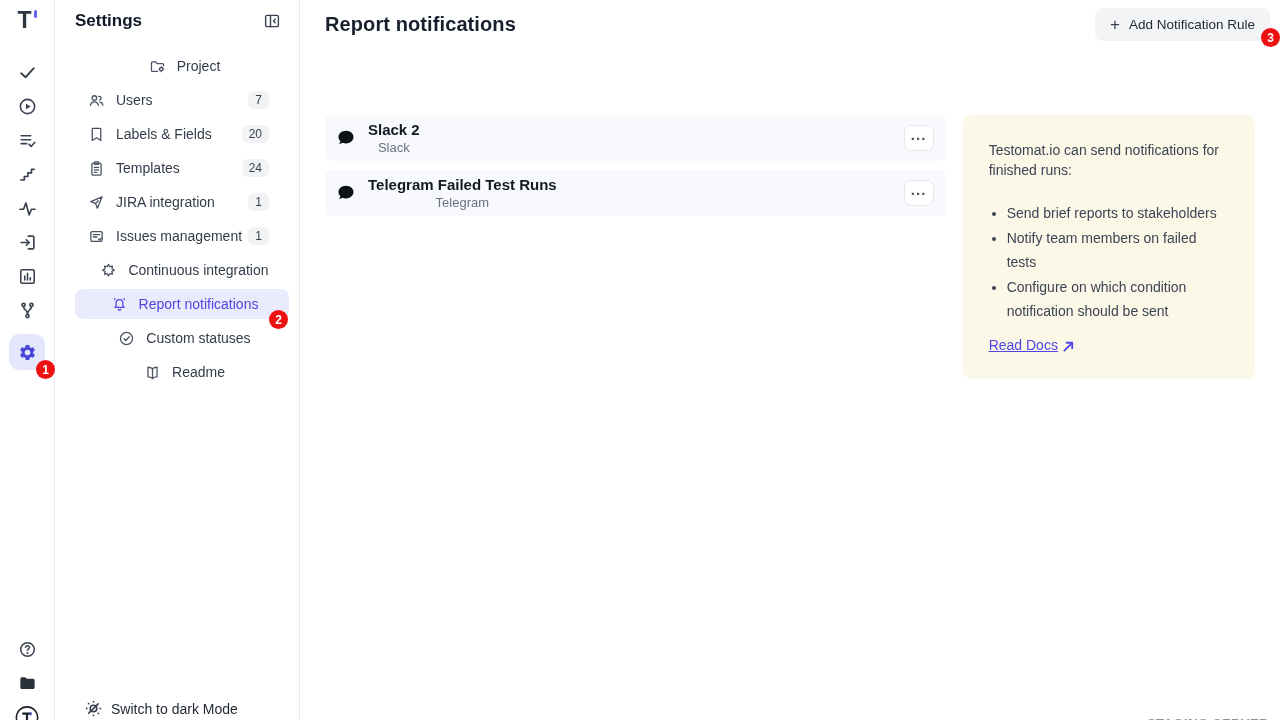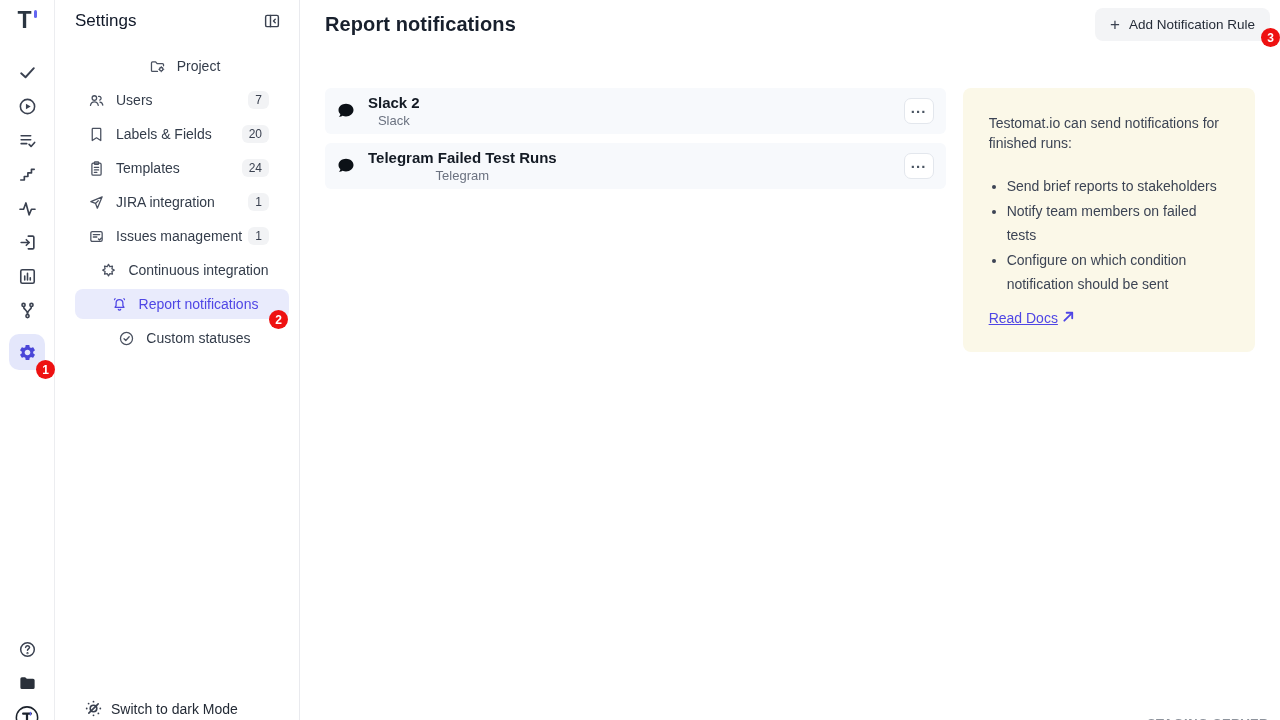--- a/index.html
+++ b/index.html
@@ -13,52 +13,52 @@
   .logo-tick { display:inline-block; width:3px; height:8px; background:#6366f1; border-radius:1.5px; margin:3px 0 0 2px; }
   .rail-top { display:flex; flex-direction:column; gap:10px; margin-top:25px; align-items:center; }
   .rail-icon { width:24px; height:24px; display:flex; align-items:center; justify-content:center; color:#3a4150; cursor:pointer; }
   .rail-gear-wrap { width:36px; height:36px; border-radius:10px; background:#e4e7fb; display:flex; align-items:center; justify-content:center; position:relative; margin-top:2px; cursor:pointer; }
   .rail-gear-wrap svg { color:#4a46d8; }
   .rail-bottom { margin-top:auto; display:flex; flex-direction:column; gap:10px; align-items:center; margin-bottom:-9px; }
 
   
   .sidebar { position:absolute; left:55px; top:0; bottom:0; width:245px; border-right:1px solid #e9eaee; background:#fff; }
   .sidebar-header { display:flex; align-items:center; justify-content:space-between; padding:11px 18px 0 20px; }
-  .sidebar-title { font-size:17px; font-weight:400; color:#101828; }
+  .sidebar-title { font-size:17px; font-weight:700; color:#101828; }
   .collapse-btn { color:#3a4150; cursor:pointer; }
   .nav { margin-top:20px; }
   .nav-item { display:flex; align-items:center; height:30px; margin:0 10px 4px 20px; padding:0 8px 0 13px; border-radius:8px; position:relative; cursor:pointer;justify-content:center; }
   .nav-icon { width:17px; height:17px; margin-right:11px; color:#4a5160; flex:none; }
   .nav-label { font-size:14px; color:#333c4a; white-space:nowrap; }
   .nav-badge { margin-left:auto; margin-right:12px; background:#f2f3f5; color:#3a4150; font-size:12px; padding:2px 7px; border-radius:6px; }
   .nav-item.active { background:#e9ebfc; }
   .nav-item.active .nav-label { color:#4f46e5; font-weight:500; }
   .nav-item.active .nav-icon { color:#4f46e5; }
   .dark-toggle { position:absolute; left:30px; bottom:3px; display:flex; align-items:flex-end; gap:9px; font-size:14px; color:#232a35; cursor:pointer; white-space:nowrap; }
 
   
   .main { position:absolute; left:300px; top:0; right:0; bottom:0; }
   .main-header { display:flex; align-items:flex-start; justify-content:space-between; padding:8px 10px 0 25px; }
   .page-title { font-size:20px; font-weight:700; color:#18202d; padding-top:5px; letter-spacing:.1px; }
   .add-btn { position:relative; display:flex; align-items:center; gap:9px; background:#f3f4f6; border:none; border-radius:8px; height:33px; padding:0 15px; font-size:13.5px; color:#252c38; font-family:inherit; cursor:pointer; }
   .plus-icon { font-size:17px; color:#3a4150; font-weight:400; line-height:1; }
 
-  .content { display:flex; align-items:flex-start; padding:0 25px 0 25px; margin-top:47px; }
+  .content { display:flex; align-items:flex-start; padding:0 25px 0 25px; margin-top:74px; }
   .rules { width:630px; }
   .rule-row { display:flex; align-items:center; height:46px; background:#f7f9fc; border-radius:6px; margin-bottom:9px; padding:0 12px 0 11px; }
   .bubble-icon { width:20px; height:20px; margin-right:12px; color:#0c1117; flex:none; }
   .rule-title { font-size:15px; font-weight:600; color:#131a24; line-height:19px; }
   .rule-sub { font-size:13px; color:#6b7280; line-height:17px;text-align:center; }
   .dots-btn { margin-left:auto; width:30px; height:26px; background:#fff; border:1px solid #e3e7ed; border-radius:7px; color:#4b5563; display:flex; align-items:center; justify-content:center; cursor:pointer; font-size:15px; font-weight:700; letter-spacing:1px; line-height:0; padding-bottom:6px; }
 
   .aside { margin-left:17px; width:296px; background:#fbf8e8; border-radius:8px; padding:25px 26px 26px 26px; color:#3c4454; font-size:14px; }
   .aside-intro { line-height:20px; }
   .aside-list { margin:21px 0 0 0; padding-left:18px; }
   .aside-list li { line-height:24px; margin-bottom:1px; }
-  .read-docs { margin-top:14px; display:flex; align-items:flex-start; gap:4px; }
+  .read-docs { margin-top:14px; display:flex; align-items:flex-end; gap:4px; }
   .read-docs a { color:#4f46e5; font-weight:500; text-decoration:underline; font-size:14px; cursor:pointer; }
   .ext-arrow-icon { color:#4f46e5; }
 
   
   .tour-badge { position:absolute; width:19px; height:19px; border-radius:50%; background:#ee1111; color:#fff; font-size:12px; font-weight:700; display:flex; align-items:center; justify-content:center; z-index:5; }
   .tb-gear { right:-10px; bottom:-9px; }
   .tb-report { right:1px; bottom:-10px; }
   .tb-add { right:-10px; bottom:-6px; }
 
   .watermark { position:absolute; right:11px; bottom:-11px; font-size:13px; font-weight:700; color:#8d939c; letter-spacing:.5px; }
@@ -228,20 +228,27 @@
         </svg>
       <span class="nav-label">Report notifications</span>
       <div class="tour-badge tb-report">2</div>
     </div>
     <div class="nav-item">
       <svg class="nav-icon" viewBox="0 0 24 24" fill="none" stroke="currentColor" stroke-width="1.8" stroke-linecap="round" stroke-linejoin="round">
           <circle cx="12" cy="12" r="8.5"></circle>
           <polyline points="8.5 12.3 11 14.8 15.8 9.5"></polyline>
         </svg>
       <span class="nav-label">Custom statuses</span>
+    </div>
+    <div class="nav-item">
+      <svg class="nav-icon" viewBox="0 0 24 24" fill="none" stroke="currentColor" stroke-width="1.8" stroke-linecap="round" stroke-linejoin="round">
+          <path d="M12 6.7c-1.5-1.6-3.6-2.1-6.4-2.1v13.7c2.8 0 4.9.5 6.4 2.1 1.5-1.6 3.6-2.1 6.4-2.1V4.6c-2.8 0-4.9.5-6.4 2.1z"></path>
+          <path d="M12 6.7v13.7"></path>
+        </svg>
+      <span class="nav-label">Readme</span>
     </div>
   </div>
 
   <div class="dark-toggle">
     <svg width="17" height="17" viewBox="0 0 16 16" fill="none">
         <circle cx="8" cy="8" r="3.1" stroke="#3a4150" stroke-width="1.5"></circle>
         <path d="M3.6 12.4 12.4 3.6" stroke="#3a4150" stroke-width="1.5" stroke-linecap="round"></path>
         <circle cx="8" cy="1.6" r="0.85" fill="#3a4150"></circle>
         <circle cx="8" cy="14.4" r="0.85" fill="#3a4150"></circle>
         <circle cx="1.6" cy="8" r="0.85" fill="#3a4150"></circle>

